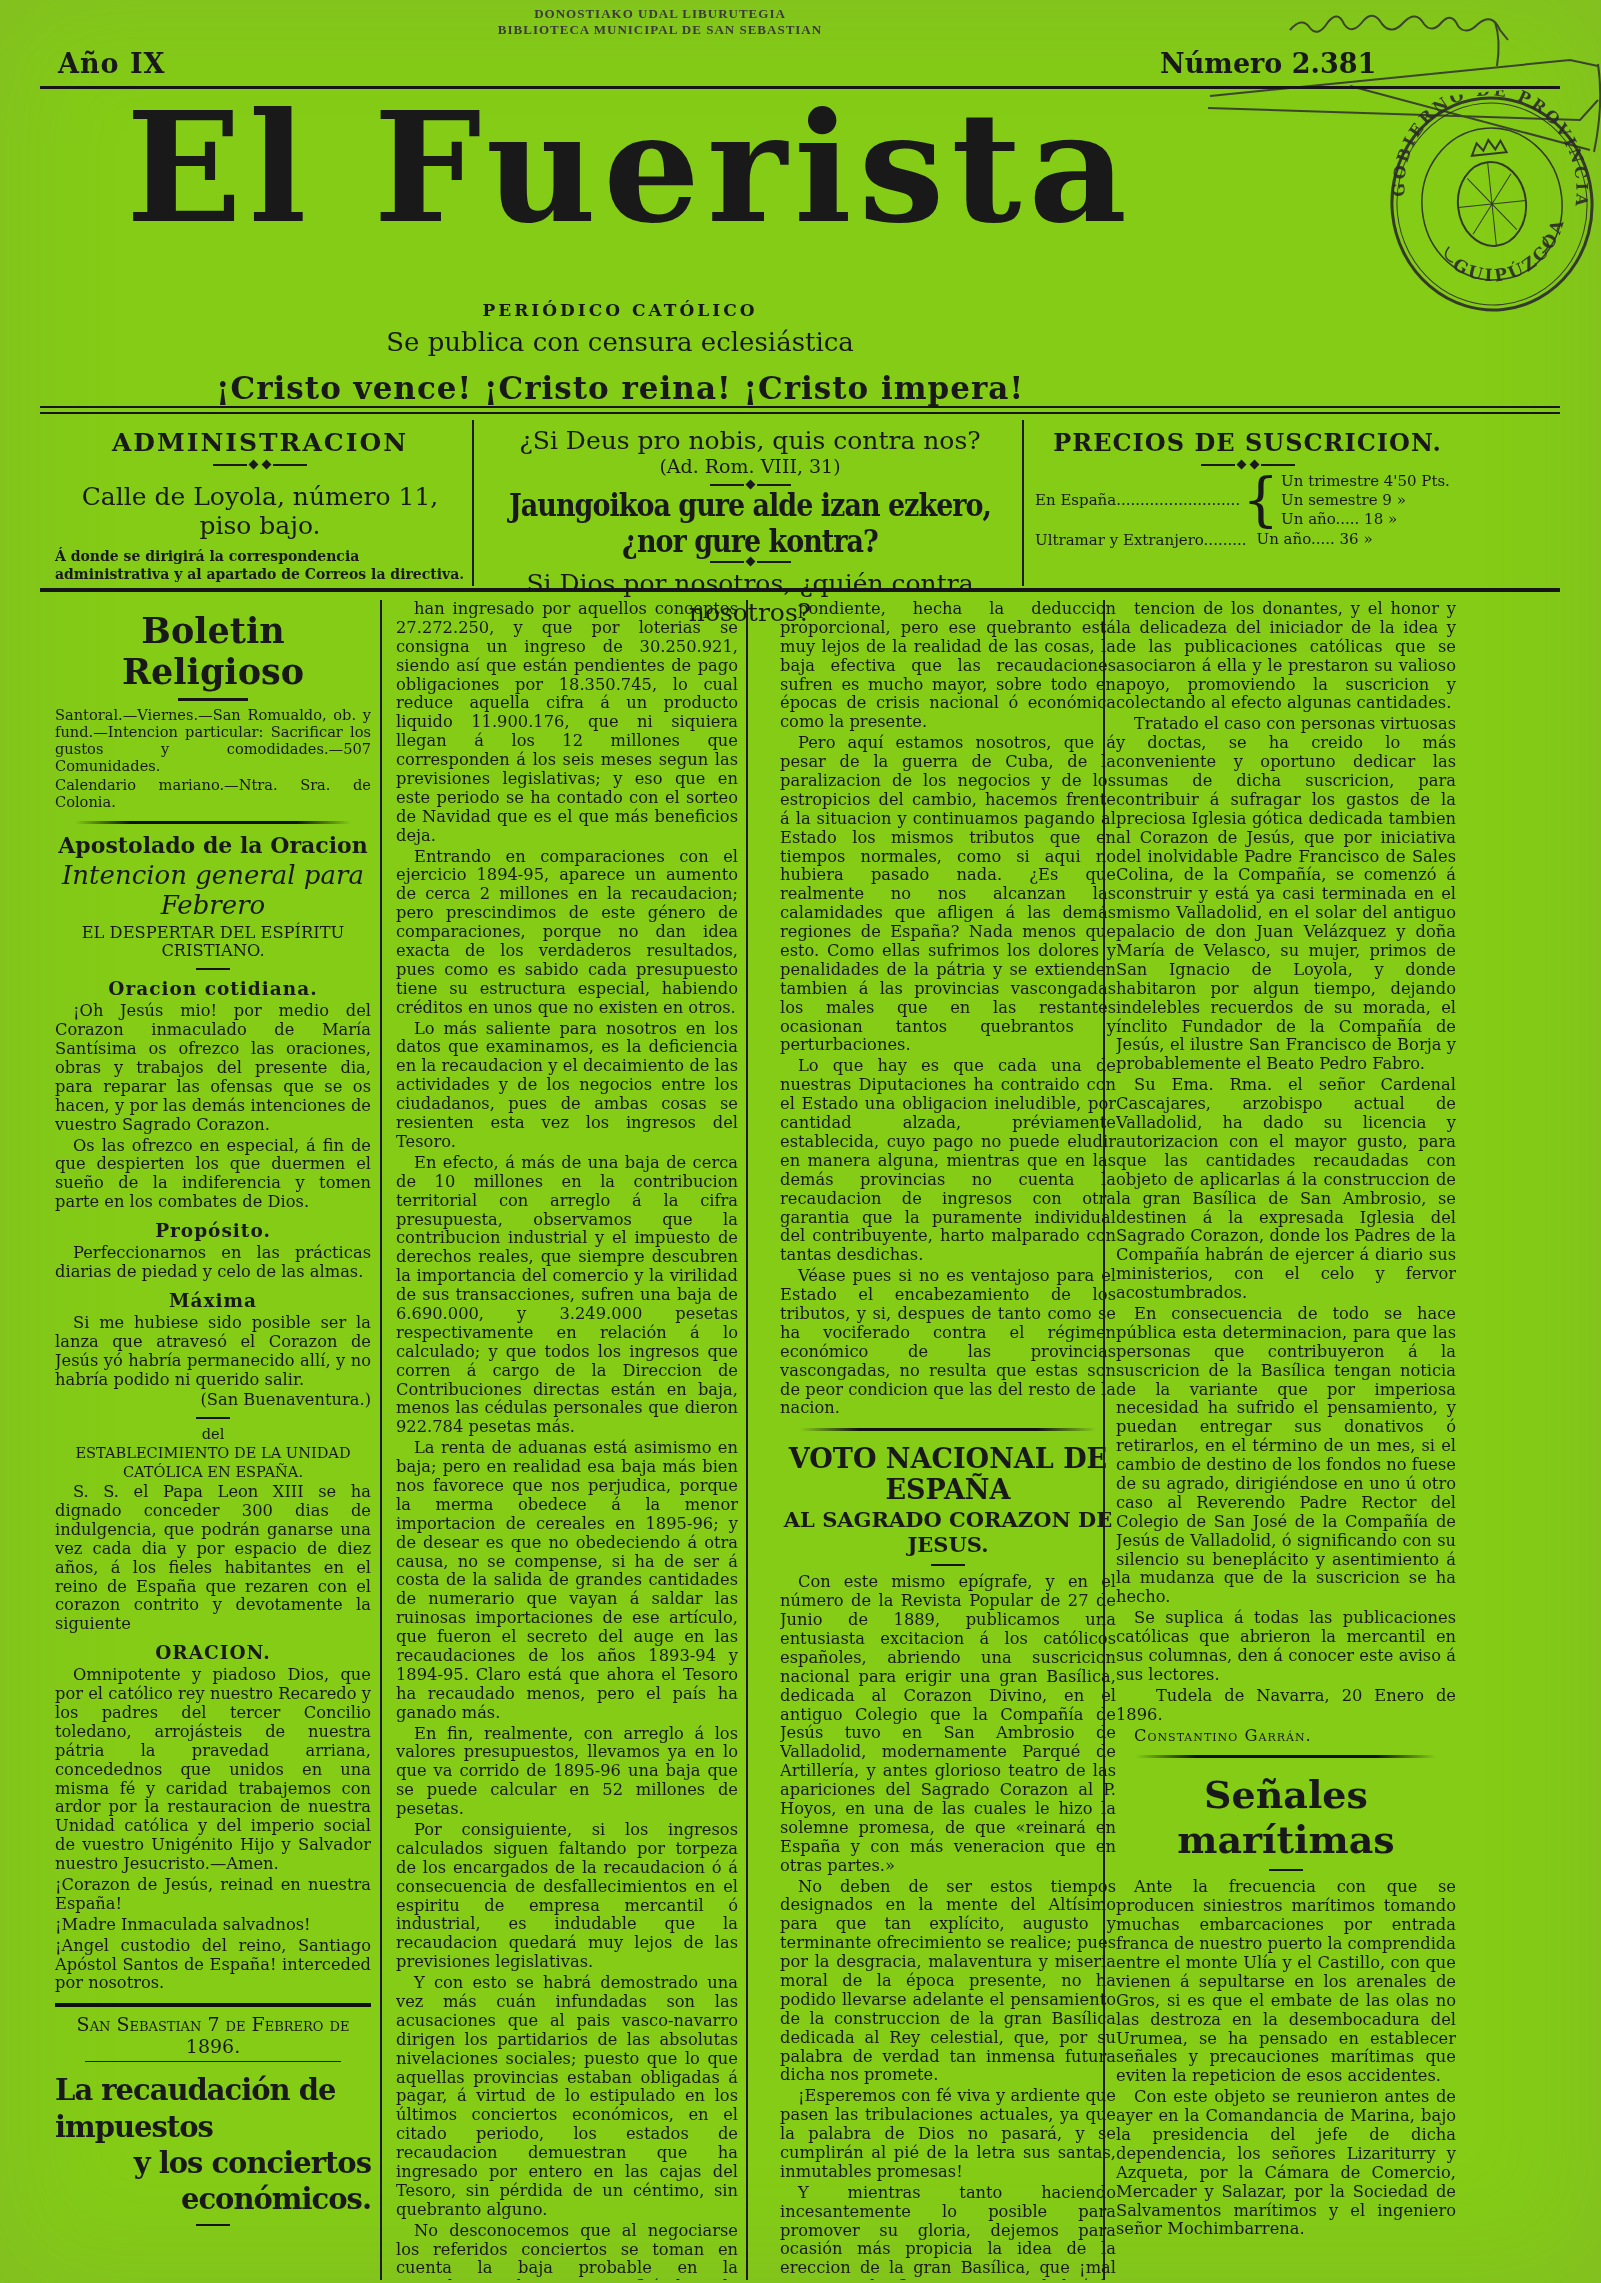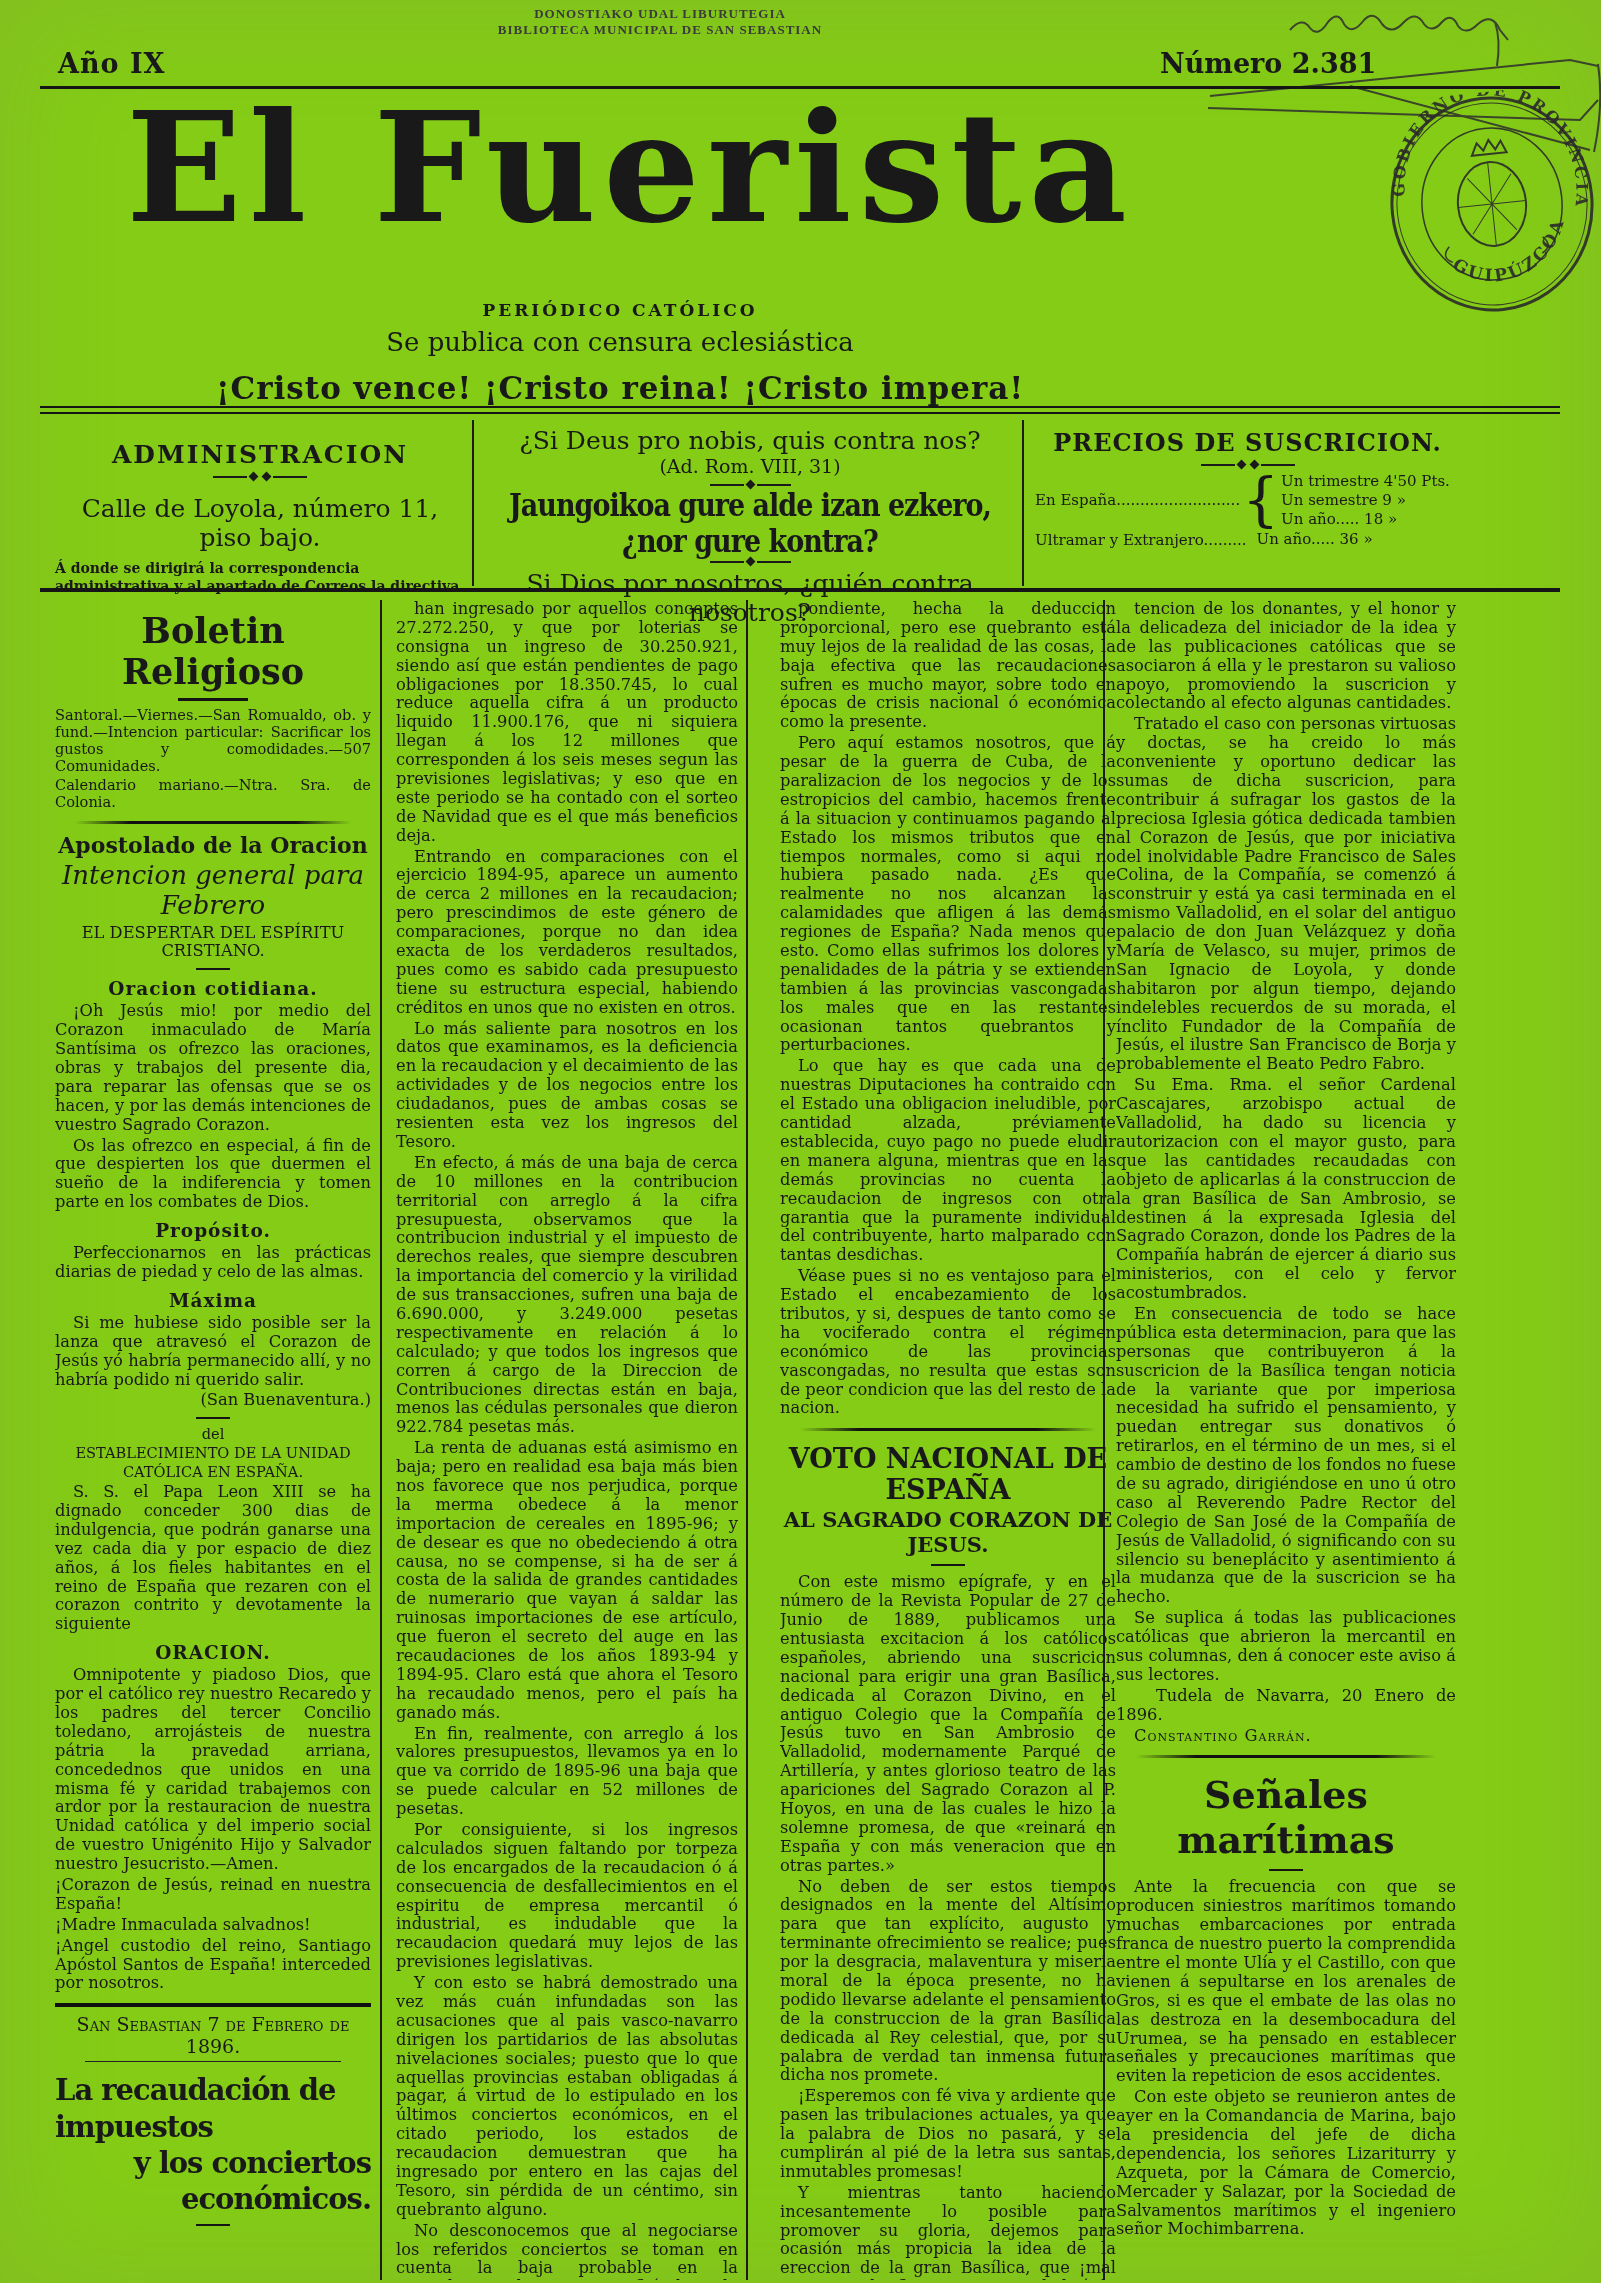--- a/index.html
+++ b/index.html
@@ -22,21 +22,21 @@
   #subtitle{left:260px;top:300px;width:720px;text-align:center;font-size:17px;font-weight:bold;letter-spacing:3px;}
   #censura{left:260px;top:327px;width:720px;text-align:center;font-size:26px;}
   #motto{left:160px;top:370px;width:920px;text-align:center;font-size:31px;font-weight:bold;letter-spacing:1px;}
   
   .orn{display:flex;align-items:center;justify-content:center;margin:4px auto;}
   .orn .line{height:2px;background:#1a1a1a;width:34px;}
   .orn .dia{width:7px;height:7px;background:#1a1a1a;transform:rotate(45deg);margin:0 3px;}
   
   .hdrbox{position:absolute;top:424px;height:158px;}
   #adminbox{left:55px;width:410px;text-align:center;}
-  #adminbox h2{margin:16px 0 0;font-size:25px;letter-spacing:2px;font-weight:bold;}
+  #adminbox h2{margin:4px 0 0;font-size:25px;letter-spacing:2px;font-weight:bold;}
   #admin-address{font-size:25px;margin-top:14px;}
   #admin-note{font-size:14px;font-weight:bold;text-align:left;margin-top:8px;line-height:1.25;}
   #mottobox{left:485px;width:530px;text-align:center;}
   #motto-latin{font-size:25px;margin-top:2px;}
   #motto-ref{font-size:19px;margin-top:0;}
   #motto-basque{font-size:27px;font-weight:bold;margin-top:4px;letter-spacing:-1px;
                 font-family:"DejaVu Serif",serif;transform:scaleY(1.15);}
   #motto-spanish{font-size:25px;margin-top:4px;}
   #pricebox{left:1035px;width:425px;}
   #pricebox h2{margin:4px 0 0;font-size:24px;letter-spacing:1px;text-align:center;font-weight:bold;}

